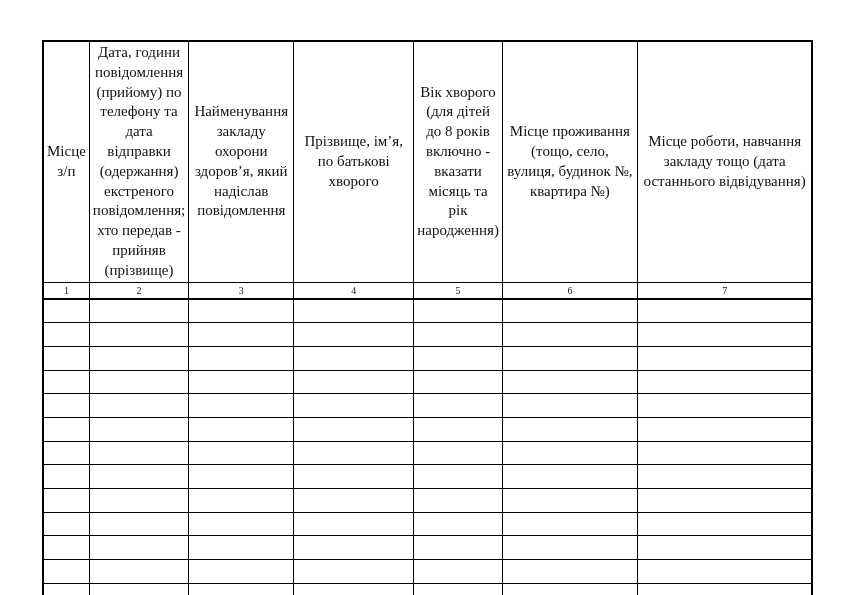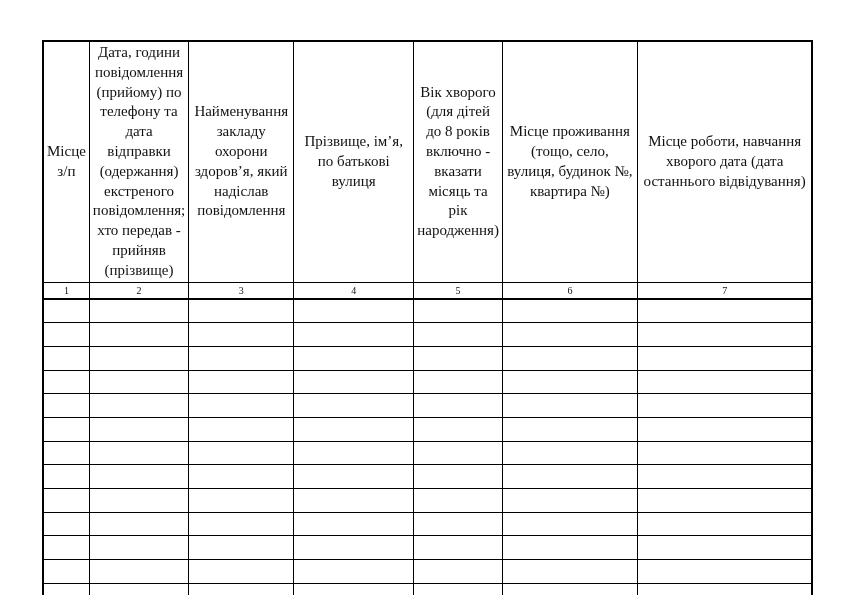--- a/index.html
+++ b/index.html
@@ -62,24 +62,24 @@
         <col style="width: 120px;">
         <col style="width: 80px;">
         <col style="width: 135px;">
         <col style="width: 175px;">
       </colgroup>
     <thead>
       <tr class="header-row">
           <th>Місце з/п</th>
           <th>Дата, години повідомлення (прийому) по телефону та дата відправки (одержання) екстреного повідомлення; хто передав - прийняв (прізвище)</th>
           <th>Найменування закладу охорони здоров’я, який надіслав повідомлення</th>
-          <th>Прізвище, ім’я, по батькові вулиця</th>
+          <th>Прізвище, ім’я, по батькові хворого</th>
           <th>Вік хворого (для дітей до 8 років включно - вказати місяць та рік народження)</th>
           <th>Місце проживання (тощо, село, вулиця, будинок №, квартира №)</th>
-          <th>Місце роботи, навчання хворого дата (дата останнього відвідування)</th>
+          <th>Місце роботи, навчання закладу тощо (дата останнього відвідування)</th>
         </tr>
       <tr class="number-row">
           <td>1</td>
           <td>2</td>
           <td>3</td>
           <td>4</td>
           <td>5</td>
           <td>6</td>
           <td>7</td>
         </tr>

